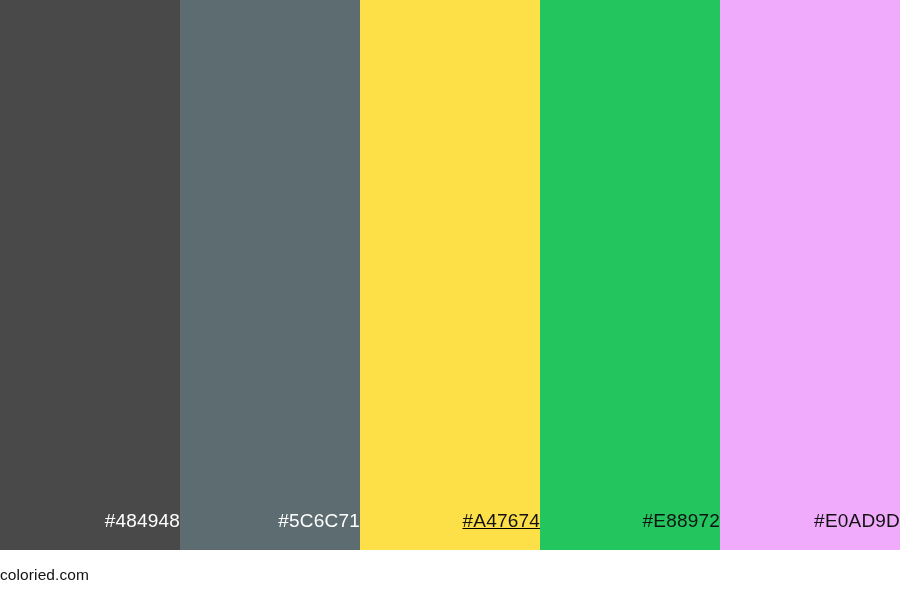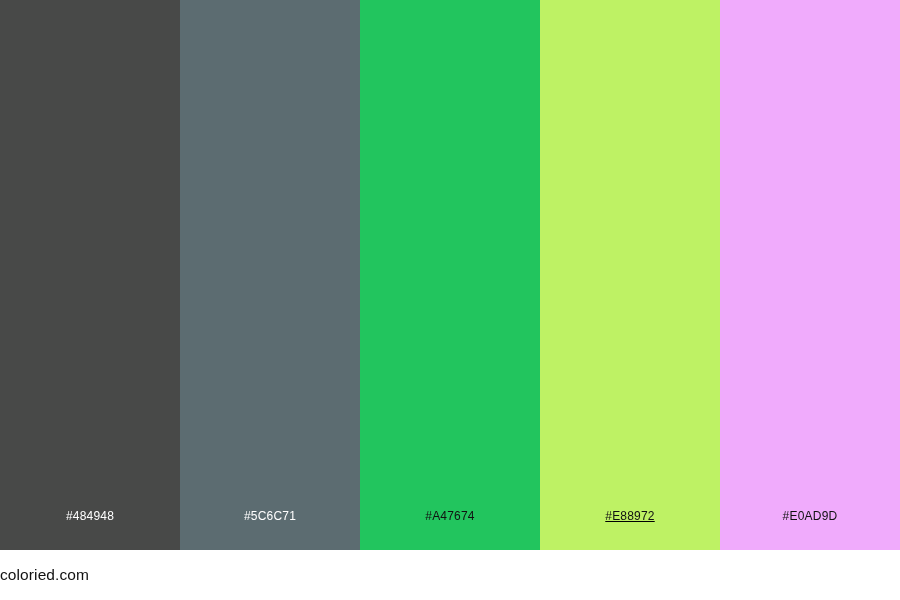--- a/index.html
+++ b/index.html
@@ -36,25 +36,25 @@
     position: relative;
     display: flex;
     align-items: flex-end;
     justify-content: center;
     height: 550px;
   }
 
   .swatch-hex-label {
     display: block;
     width: 100%;
-    text-align: center;
-    font-size: 12px;
+    text-align: right;
+    font-size: 19px;
     line-height: 1;
     letter-spacing: 0.2px;
-    padding-bottom: 28px;
+    padding-bottom: 20px;
     -webkit-font-smoothing: antialiased;
     user-select: none;
   }
 
   .swatch.on-dark .swatch-hex-label {
     color: #ffffff;
   }
 
   .swatch.on-light .swatch-hex-label {
     color: #111111;
@@ -85,25 +85,25 @@
   <div id="swatch-strip">
 
     <div class="swatch on-dark" style="background-color: rgb(72, 73, 72);">
       <span class="swatch-hex-label" style="color: rgb(255, 255, 255);">#484948</span>
     </div>
 
     <div class="swatch on-dark" style="background-color: rgb(92, 108, 113);">
       <span class="swatch-hex-label" style="color: rgb(255, 255, 255);">#5C6C71</span>
     </div>
 
-    <div class="swatch on-light" style="background-color: #22c55e;">
+    <div class="swatch on-light" style="background-color: #fde047; text-decoration: underline;">
       <span class="swatch-hex-label" style="color: rgb(17, 17, 17);">#A47674</span>
     </div>
 
-    <div class="swatch on-light" style="background-color: #bef264; text-decoration: underline;">
+    <div class="swatch on-light" style="background-color: #22c55e;">
       <span class="swatch-hex-label" style="color: rgb(17, 17, 17);">#E88972</span>
     </div>
 
     <div class="swatch on-light" style="background-color: #f0abfc;">
       <span class="swatch-hex-label" style="color: rgb(17, 17, 17);">#E0AD9D</span>
     </div>
 
   </div>
 
   <div id="footer-bar">

